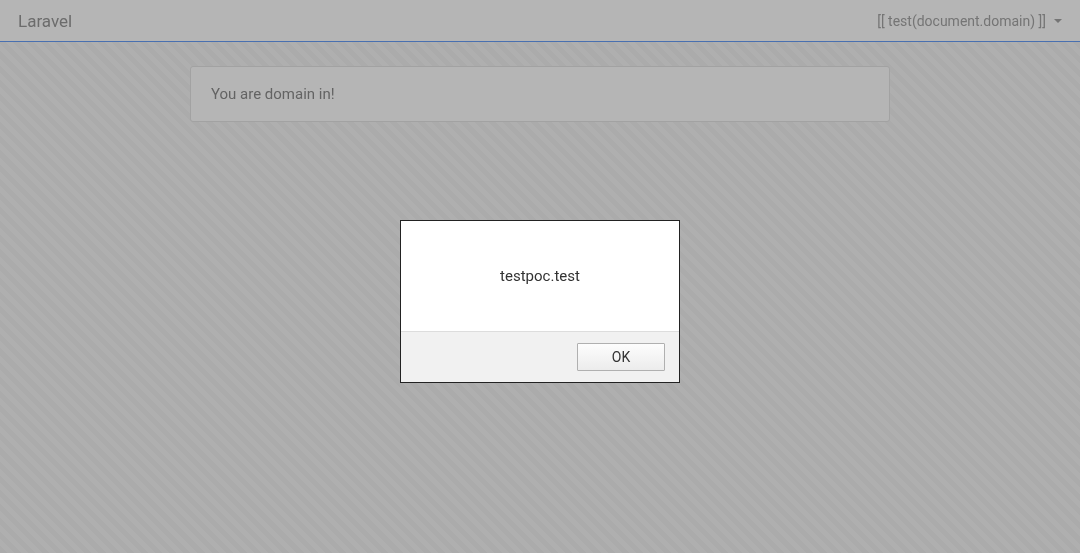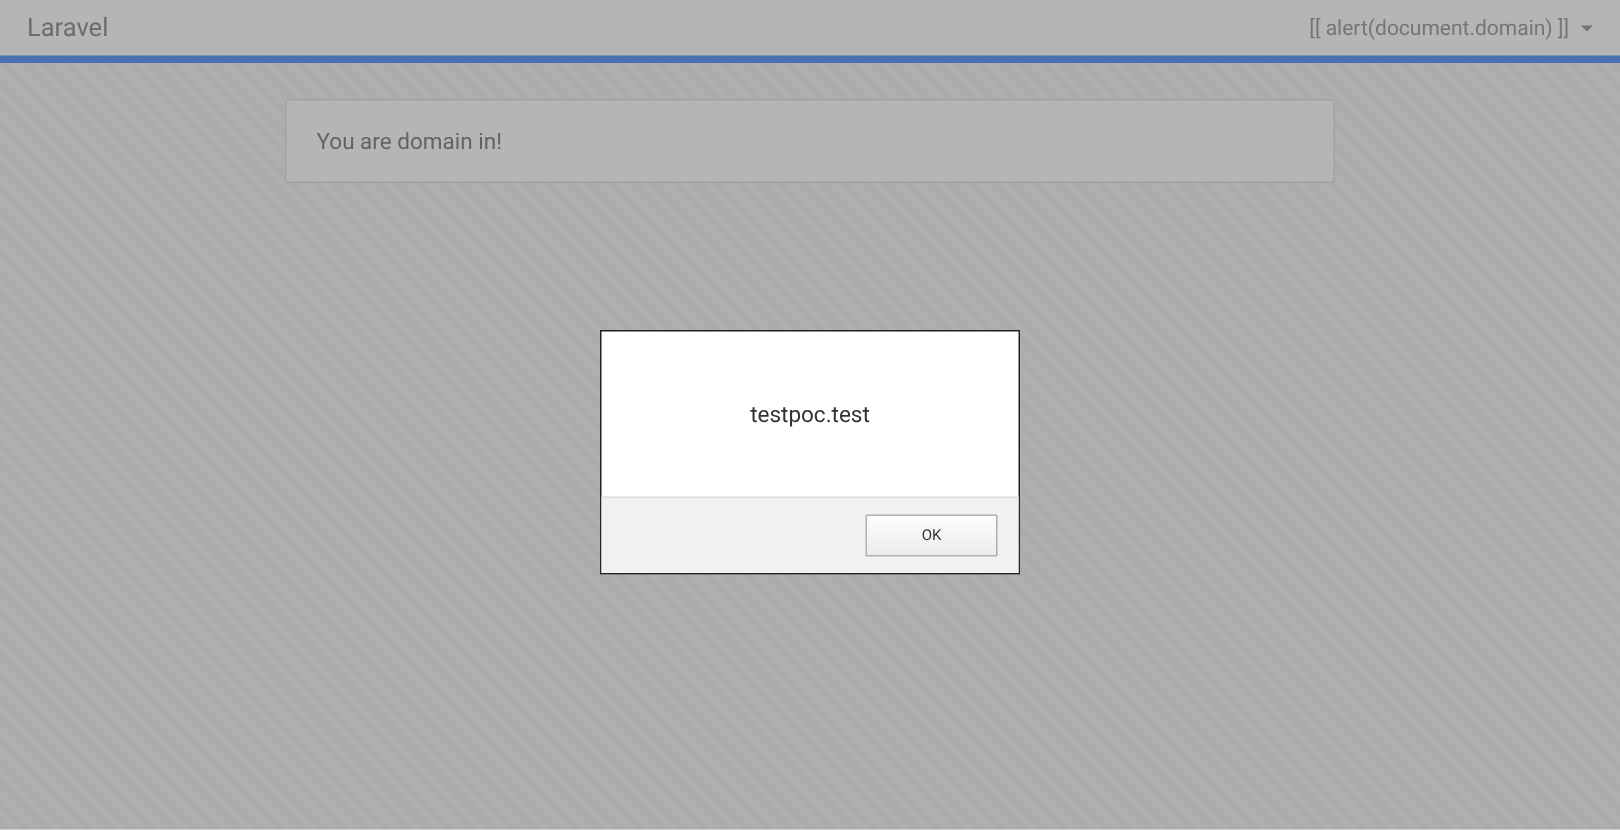--- a/index.html
+++ b/index.html
@@ -27,21 +27,21 @@
         #ededed,
         #ededed 5px,
         #f5f5f5 5px,
         #f5f5f5 10px
       );
     }
     .navbar {
       position: relative;
       height: 42px;
       background: #fff;
-      border-bottom: 5px solid #3b82f6;
+      border-bottom: 1px solid #3b82f6;
       display: flex;
       align-items: center;
       justify-content: space-between;
       padding: 0 18px;
       z-index: 2;
     }
     .brand {
       color: #7a7a7a;
       font-size: 17px;
       font-weight: 400;
@@ -117,35 +117,35 @@
       padding: 11px 14px;
       display: flex;
       justify-content: flex-end;
     }
     .ok-btn {
       width: 88px;
       height: 28px;
       border: 1px solid #b0b0b0;
       background: linear-gradient(#fdfdfd, #ececec);
       color: #333;
-      font-size: 10px;
+      font-size: 14px;
       border-radius: 1px;
       cursor: pointer;
       display: flex;
       align-items: center;
       justify-content: center;
     }
   </style>
 </head>
 <body>
 
 <div class="navbar">
   <div class="brand">Laravel</div>
   <div class="nav-right">
-    <span>[[ alert(document.domain) ]]</span>
+    <span>[[ test(document.domain) ]]</span>
     <span class="caret"></span>
   </div>
 </div>
 
 <div class="diagonal-bg"></div>
 
 <div class="container">
   <div class="card">
     <div class="card-body">You are domain in!</div>
   </div>

